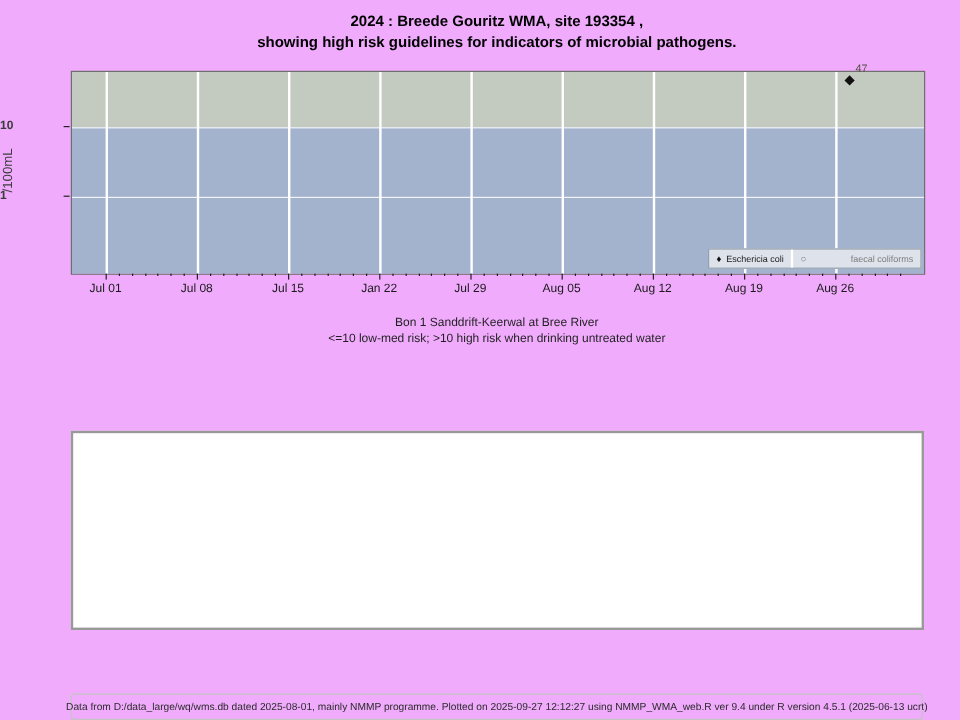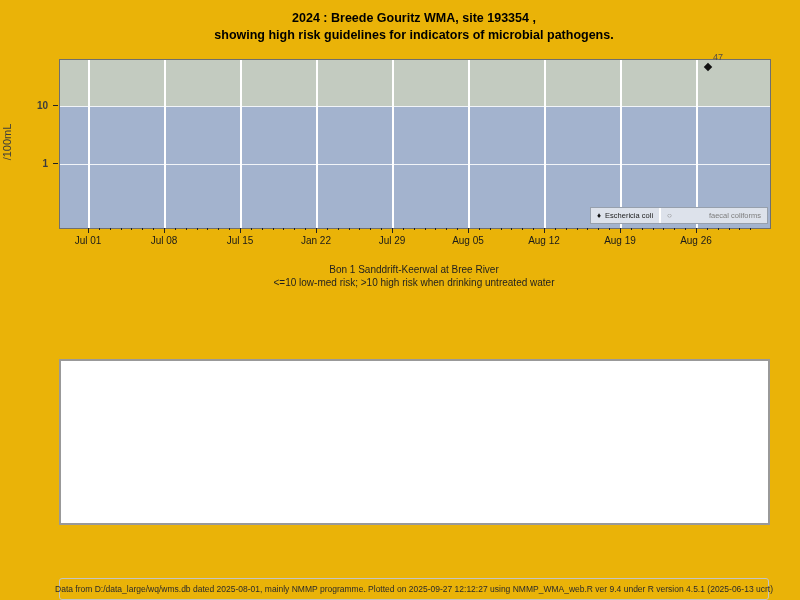--- a/index.html
+++ b/index.html
@@ -1,17 +1,17 @@
 <!DOCTYPE html>
 <html><head>
 <meta charset="utf-8">
 <style>
   html,body{margin:0;padding:0;background:#ffffff;width:800px;height:600px;overflow:hidden;
     font-family:"Liberation Sans", sans-serif;}
-  #page{position:relative;width:800px;height:600px;background:#eab308;}
+  #page{position:relative;width:800px;height:600px;background:#f0abfc;}
 
   .title-block{position:absolute;left:59px;top:10px;width:710px;text-align:center;
     font-weight:bold;font-size:12.5px;color:#000;line-height:17px;}
 
   #plot{position:absolute;left:59px;top:59px;width:710px;height:168px;
     border:1px solid #6f6f6f;box-sizing:content-box;}
   .band{position:absolute;left:0;width:710px;}
   .band-high{top:0;height:46px;}
   .band-low{top:46px;height:122px;}
   .vgrid{position:absolute;top:0;height:168px;width:2px;background:#ffffff;}
@@ -30,21 +30,21 @@
   .legend .lab{font-size:7.5px;white-space:nowrap;}
   .legend .lab-ecoli{color:#1a1a1a;}
   .legend .lab-faecal{color:#7d7d7d;padding-left:33px;}
 
   .xtick{position:absolute;width:1px;background:#222;top:228px;}
   .xtick.major{height:5px;}
   .xtick.minor{height:2px;}
   .xlabel{position:absolute;top:235px;transform:translateX(-50%);font-size:10px;color:#1a1a1a;white-space:nowrap;}
 
   .ytick{position:absolute;height:1px;width:5px;background:#222;left:53px;}
-  .ylabel{position:absolute;right:752px;transform:translateY(-50%);font-size:10px;font-weight:bold;color:#3c3c3c;left:0;text-align:right;width:48px;}
+  .ylabel{position:absolute;right:752px;transform:translateY(-50%);font-size:10px;font-weight:bold;color:#3c3c3c;left:0;width:48px;}
   .yaxis-title{position:absolute;left:-58px;top:136px;width:130px;text-align:center;
     transform:rotate(-90deg);font-size:11px;color:#3c3c3c;}
 
   .caption{position:absolute;left:59px;top:264px;width:710px;text-align:center;
     font-size:10px;color:#1f1f1f;line-height:12.5px;}
 
   .empty-panel{position:absolute;left:59px;top:359px;width:707px;height:162px;
     border:2px solid #999999;background:#fff;}
 
   .footer-box{position:absolute;left:59px;top:578px;width:708px;height:20px;

